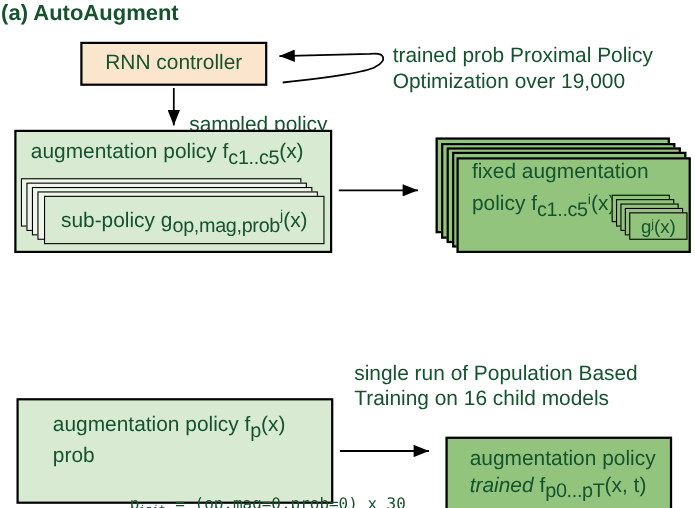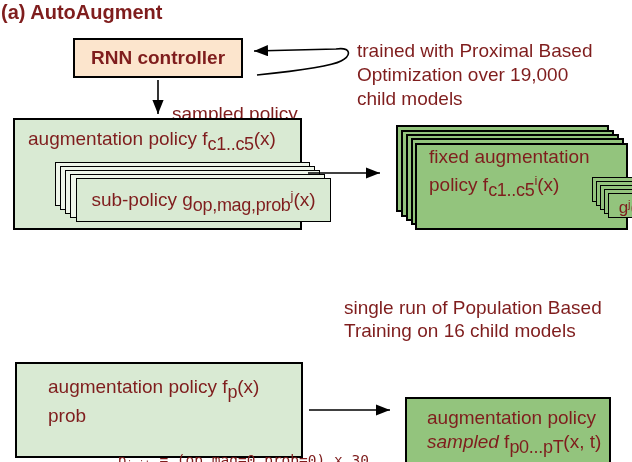--- a/index.html
+++ b/index.html
@@ -1,30 +1,30 @@
 <!DOCTYPE html>
 <html style="--light-green: #d9ead3; --pale-green: #eef5e9; --medium-green: #93c47d; --peach: #fce5cd; --line: #000000;"><head>
 <meta charset="utf-8">
 <style>
   html,body { margin:0; padding:0; background:#fff; }
   .canvas {
     position:relative; width:632px; height:462px; background:#fff;
-    font-family:"Liberation Sans", sans-serif; color:#7f1d1d; overflow:hidden;
+    font-family:"Liberation Sans", sans-serif; color:#14532d; overflow:hidden;
   }
   .abs { position:absolute; }
   .title { font-weight:bold; font-size:20px; line-height:22px; white-space:nowrap; }
   .t19 { font-size:19px; line-height:24px; white-space:nowrap; }
   .ann { font-size:19px; line-height:24px; white-space:nowrap; }
   .ann2 { font-size:19px; line-height:23px; white-space:nowrap; }
   .box { position:absolute; box-sizing:border-box; border:2px solid #000; }
-  .peach { background:var(--peach,#fce5cd);font-weight:bold; }
+  .peach { background:var(--peach,#fce5cd); }
   .lgreen { background:var(--light-green,#d9ead3); }
   .pgreen { background:var(--pale-green,#eef5e9); }
   .mgreen { background:var(--medium-green,#93c47d); }
-  .layer15 { position:absolute; box-sizing:border-box; border:1.5px solid #000;margin-left:36px; }
+  .layer15 { position:absolute; box-sizing:border-box; border:1.5px solid #000; }
   .center { display:flex; align-items:center; justify-content:center; }
   .sub { font-size:18px; vertical-align:-5px; letter-spacing:-0.3px; }
   .sup { font-size:13px; vertical-align:6px; }
   .mono { font-family:"DejaVu Sans Mono", monospace; font-size:14.5px; line-height:18px; white-space:pre; }
   .mono .sub { font-size:10px; vertical-align:-3px; letter-spacing:0; }
   .gtext { font-size:17px; line-height:17px; white-space:nowrap; }
   .gtext .sup { font-size:11px; vertical-align:5px; }
   .it { font-style:italic; }
   svg.overlay { position:absolute; left:0; top:0; pointer-events:none; z-index:6; }
 </style>
@@ -33,23 +33,22 @@
 
 <div class="canvas">
 
   <div class="abs title" style="left:1px; top:1px;">(a) AutoAugment</div>
 
   <div class="box peach center" style="left:73px; top:38px; width:170px; height:40px;">
     <span class="t19">RNN controller</span>
   </div>
 
   <div class="abs" style="left:357px; top:39px;">
-    <div class="ann">trained with Proximal Based</div>
+    <div class="ann">trained prob Proximal Policy</div>
     <div class="ann">Optimization over 19,000</div>
-    <div class="ann">child models</div>
   </div>
 
   <div class="abs t19" style="left:172px; top:102px;">sampled policy</div>
 
   <div class="box lgreen" style="left:13px; top:118px; width:289px; height:112px;">
     <div class="t19" style="padding:7px 0 0 13px;">
       <span>augmentation policy f</span><span class="sub">c1..c5</span><span>(x)</span>
     </div>
   </div>
 
@@ -80,42 +79,42 @@
   <div class="layer15 mgreen" style="left:560px; top:181px; width:53px; height:25px;"></div>
   <div class="layer15 mgreen" style="left:564px; top:185px; width:53px; height:25px;"></div>
   <div class="layer15 mgreen" style="left:568px; top:189px; width:53px; height:25px;"></div>
   <div class="layer15 mgreen center" style="left:572px; top:193px; width:53px; height:25px;">
     <span class="gtext">
       <span>g</span><span class="sup">j</span><span>(x)</span>
     </span>
   </div>
 
 
-  <div class="abs" style="left:322px; top:296px;margin-left:22px;">
+  <div class="abs" style="left:322px; top:328px;">
     <div class="ann2">single run of Population Based</div>
     <div class="ann2">Training on 16 child models</div>
   </div>
 
   <div class="box lgreen" style="left:15px; top:362px; width:288px; height:96px;padding-left:18px;">
     <div style="padding:11px 0 0 13px;">
       <div class="t19">
         <span>augmentation policy f</span><span class="sub">p</span><span>(x)</span>
       </div>
       <div class="t19">prob</div>
       <div class="mono" style="margin-top:5px;">
         <span>p</span><span class="sub">init</span><span> = (op,mag=0,prob=0) x 30</span>
       </div>
     </div>
   </div>
 
   <div class="box mgreen" style="left:405px; top:397px; width:206px; height:71px;">
     <div class="t19" style="padding:7px 0 0 20px;">
       <div>augmentation policy</div>
       <div>
-        <span class="it">sampled</span><span> f</span><span class="sub">p0...pT</span><span>(x, t)</span>
+        <span class="it">trained</span><span> f</span><span class="sub">p0...pT</span><span>(x, t)</span>
       </div>
     </div>
   </div>
 
   <svg class="overlay" width="632" height="462" viewBox="0 0 632 462">
     <defs>
       <marker id="ah" viewBox="0 0 10 8" refX="10" refY="4" markerWidth="9" markerHeight="7" orient="auto">
         <path d="M0,0 L10,4 L0,8 z" fill="#000"></path>
       </marker>
     </defs>

